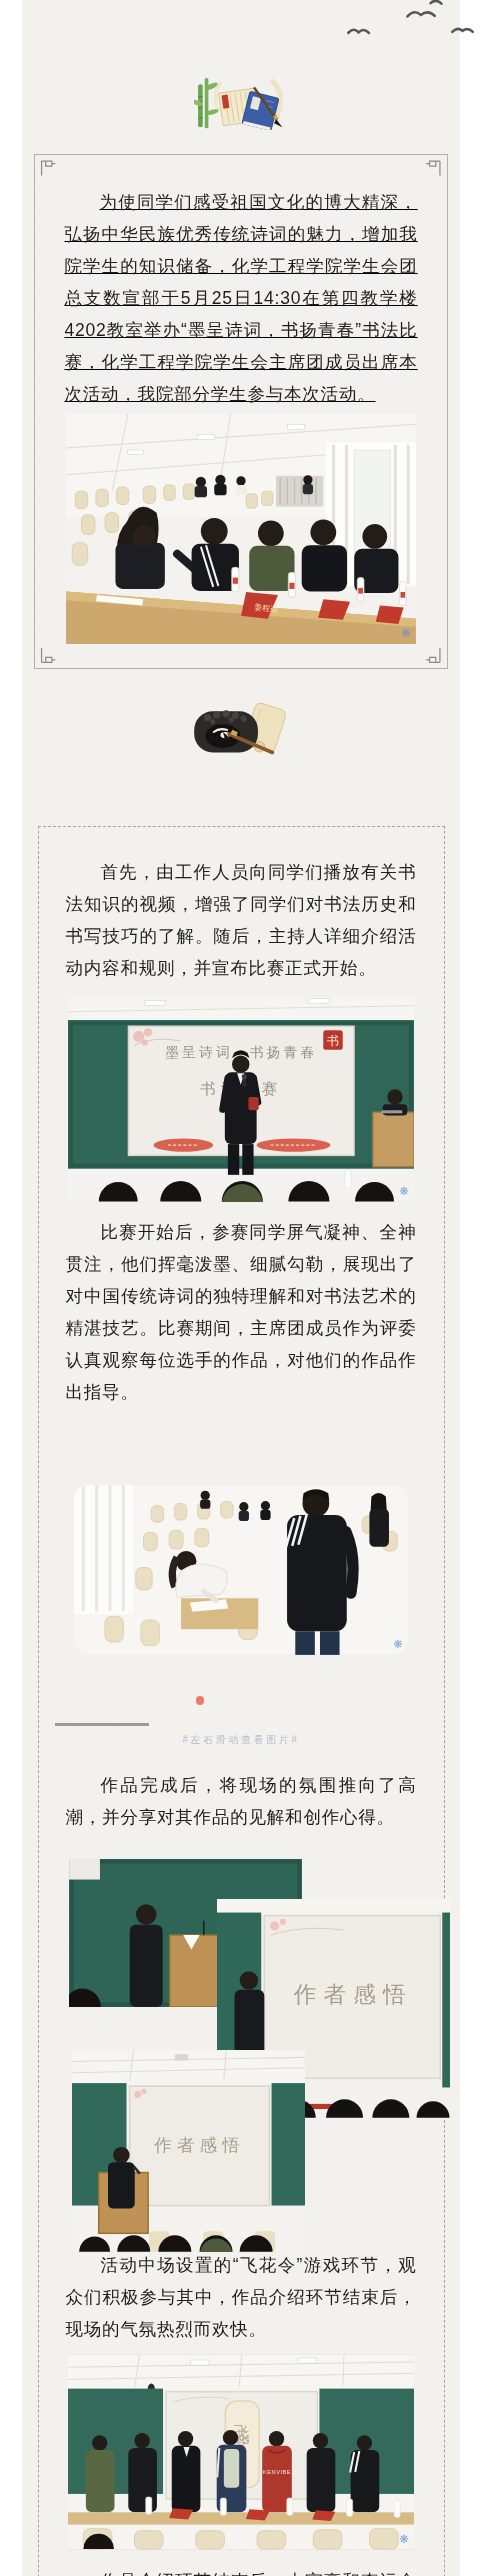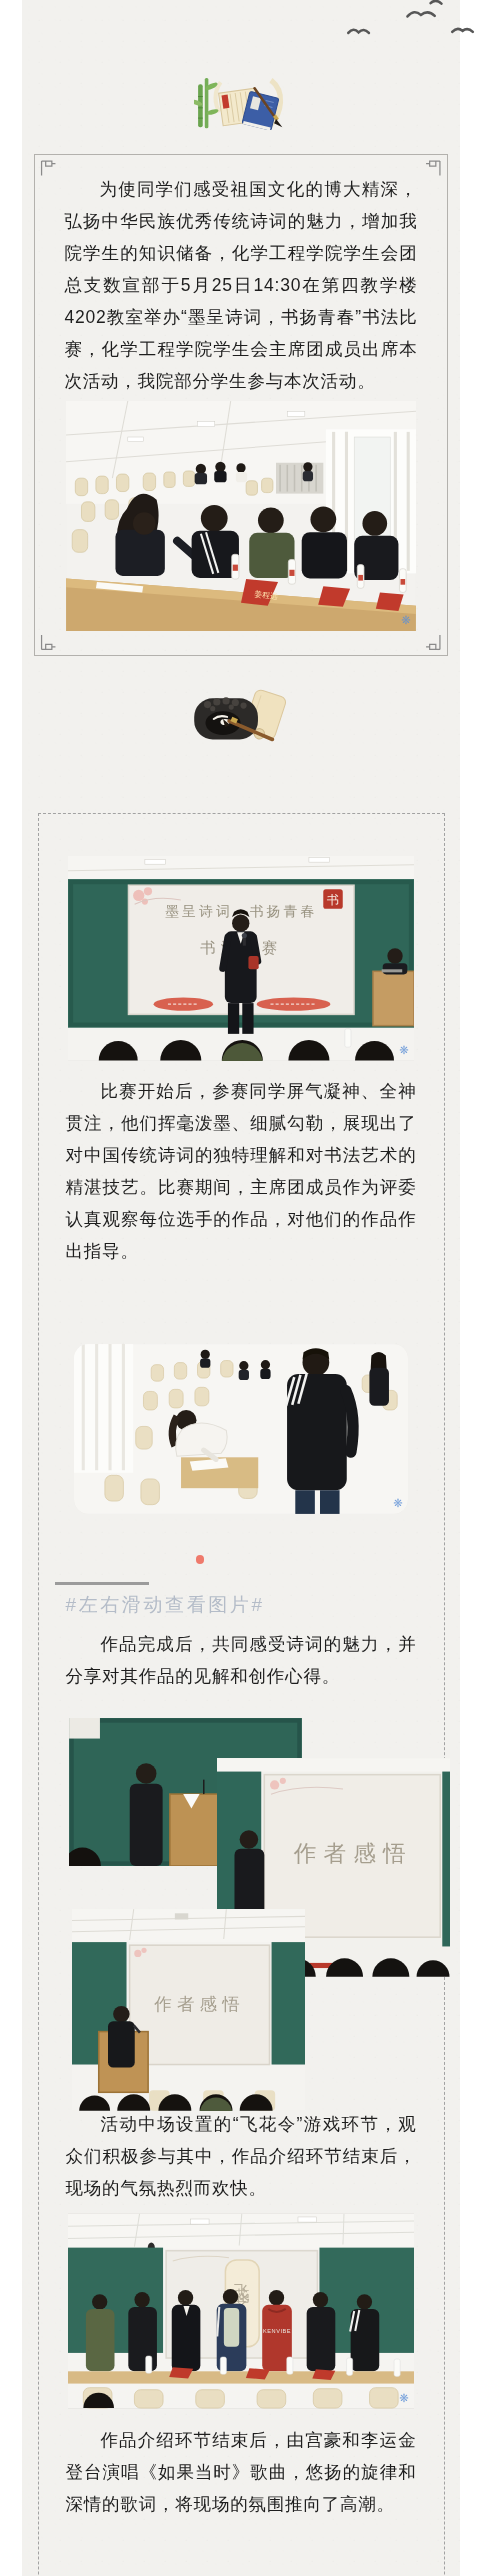--- a/index.html
+++ b/index.html
@@ -16,22 +16,23 @@
       radial-gradient(#ebeae6 0.5px, transparent 0.7px);
     background-size:13.4px 13.4px,21px 21px;
     background-position:0 0,6.7px 9.8px;
   }
   .birds{position:absolute;left:281px;top:0;width:175px;height:46px;}
   .hero-illustration{margin:76px auto 0;width:95px;height:54px;display:block;}
 
   .frame-box{
     position:relative;margin:24px 12.4px 0;
     border:0.5px solid #b3b1ad;
-    padding:18px 29px 24px;
+    padding:31px 29px 24px;
     box-sizing:border-box;
+    text-decoration:underline;
   }
   .corner{position:absolute;width:18.5px;height:18.5px;}
   .corner.tl{left:4.1px;top:3.1px;}
   .corner.tr{right:4.1px;top:3.1px;transform:scaleX(-1);}
   .corner.bl{left:4.1px;bottom:3.1px;transform:scaleY(-1);}
   .corner.br{right:4.1px;bottom:3.1px;transform:scale(-1,-1);}
 
   .para{
     font-size:17.5px;line-height:32px;letter-spacing:0.8px;
     color:#1e1e1e;text-align:justify;text-indent:2em;margin:0;
@@ -62,21 +63,21 @@
   .divider{position:relative;height:58px;margin-top:41px;}
   .divider .dot{
     position:absolute;left:130px;top:0;width:8.8px;height:8.8px;border-radius:50%;
     background:#ef7a6c;
   }
   .divider .rule{
     position:absolute;left:-10.8px;top:27px;width:94px;height:2.6px;background:#9b9b9b;
   }
   .swipe-hint{
     position:absolute;left:0;top:37px;width:100%;
-    font-size:19px;letter-spacing:2.6px;color:#b4bcc8;
+    text-align:center;font-size:10px;letter-spacing:2.6px;color:#b4bcc8;
   }
 
   .collage{position:relative;height:393px;margin:10.3px -14px 0;width:374px;}
   .collage .photo{position:absolute;margin:16px;}
   .photoA{left:1px;top:0;width:233px;height:148px;}
   .photoB{left:149px;top:40px;width:233px;height:219px;}
   .photoC{left:4.1px;top:191px;width:233px;height:202px;z-index:2;}
 
   .watermark{
     position:absolute;right:5.2px;bottom:4.1px;font-size:11.3px;color:#5b8fd6;opacity:.8;
@@ -276,20 +277,21 @@
       <path d="M52,66 a22,14 0 0 1 26,-4" stroke="#f5f2ea" stroke-width="4" fill="none" stroke-linecap="round"></path>
       <ellipse cx="74" cy="72" rx="9" ry="6" fill="#f7f4ec"></ellipse>
       <polygon points="70,66 84,78 74,82" fill="#211a12"></polygon>
       <line x1="82" y1="70" x2="166" y2="106" stroke="#8a5a2c" stroke-width="7" stroke-linecap="round"></line>
       <rect x="86" y="64" width="12" height="9" fill="#caa84f" transform="rotate(24 92 68)"></rect>
     </svg>
   </div>
 
   <section class="dash-box">
 
+    <p class="para p-video">首先，由工作人员向同学们播放有关书法知识的视频，增强了同学们对书法历史和书写技巧的了解。随后，主持人详细介绍活动内容和规则，并宣布比赛正式开始。</p>
 
     <figure class="photo photo2">
       <svg viewBox="0 0 675 400">
         <rect width="675" height="400" fill="#f4f3f0"></rect>
         <rect width="675" height="46" fill="#f6f5f2"></rect>
         <line x1="0" y1="30" x2="675" y2="18" stroke="#dfddd6" stroke-width="2"></line>
         <rect x="150" y="8" width="40" height="9" fill="#ffffff" stroke="#cfcdc6"></rect>
         <rect x="470" y="4" width="40" height="9" fill="#ffffff" stroke="#cfcdc6"></rect>
         <rect x="0" y="46" width="675" height="290" fill="#2f6658"></rect>
         <rect x="6" y="52" width="663" height="278" fill="none" stroke="#275a4d" stroke-width="8"></rect>
@@ -402,21 +404,21 @@
       </svg>
       <span class="watermark">❋</span>
     </figure>
 
     <div class="divider">
       <span class="dot"></span>
       <span class="rule"></span>
       <div class="swipe-hint">#左右滑动查看图片#</div>
     </div>
 
-    <p class="para p-share">作品完成后，共同感受诗词的魅力，并分享对其作品的见解和创作心得。</p>
+    <p class="para p-share">作品完成后，将现场的氛围推向了高潮，并分享对其作品的见解和创作心得。</p>
 
     <div class="collage">
 
       <figure class="photo photoA">
         <svg viewBox="0 0 453 288">
           <rect width="453" height="288" fill="#2f6557"></rect>
           <rect x="5" y="5" width="443" height="278" fill="none" stroke="#26544a" stroke-width="8"></rect>
           <rect x="0" y="0" width="60" height="40" fill="#eceae4"></rect>
           <rect x="196" y="148" width="120" height="140" fill="#bd9254" stroke="#9c7337" stroke-width="3"></rect>
           <polygon points="222,148 254,148 238,176" fill="#fafaf8"></polygon>

